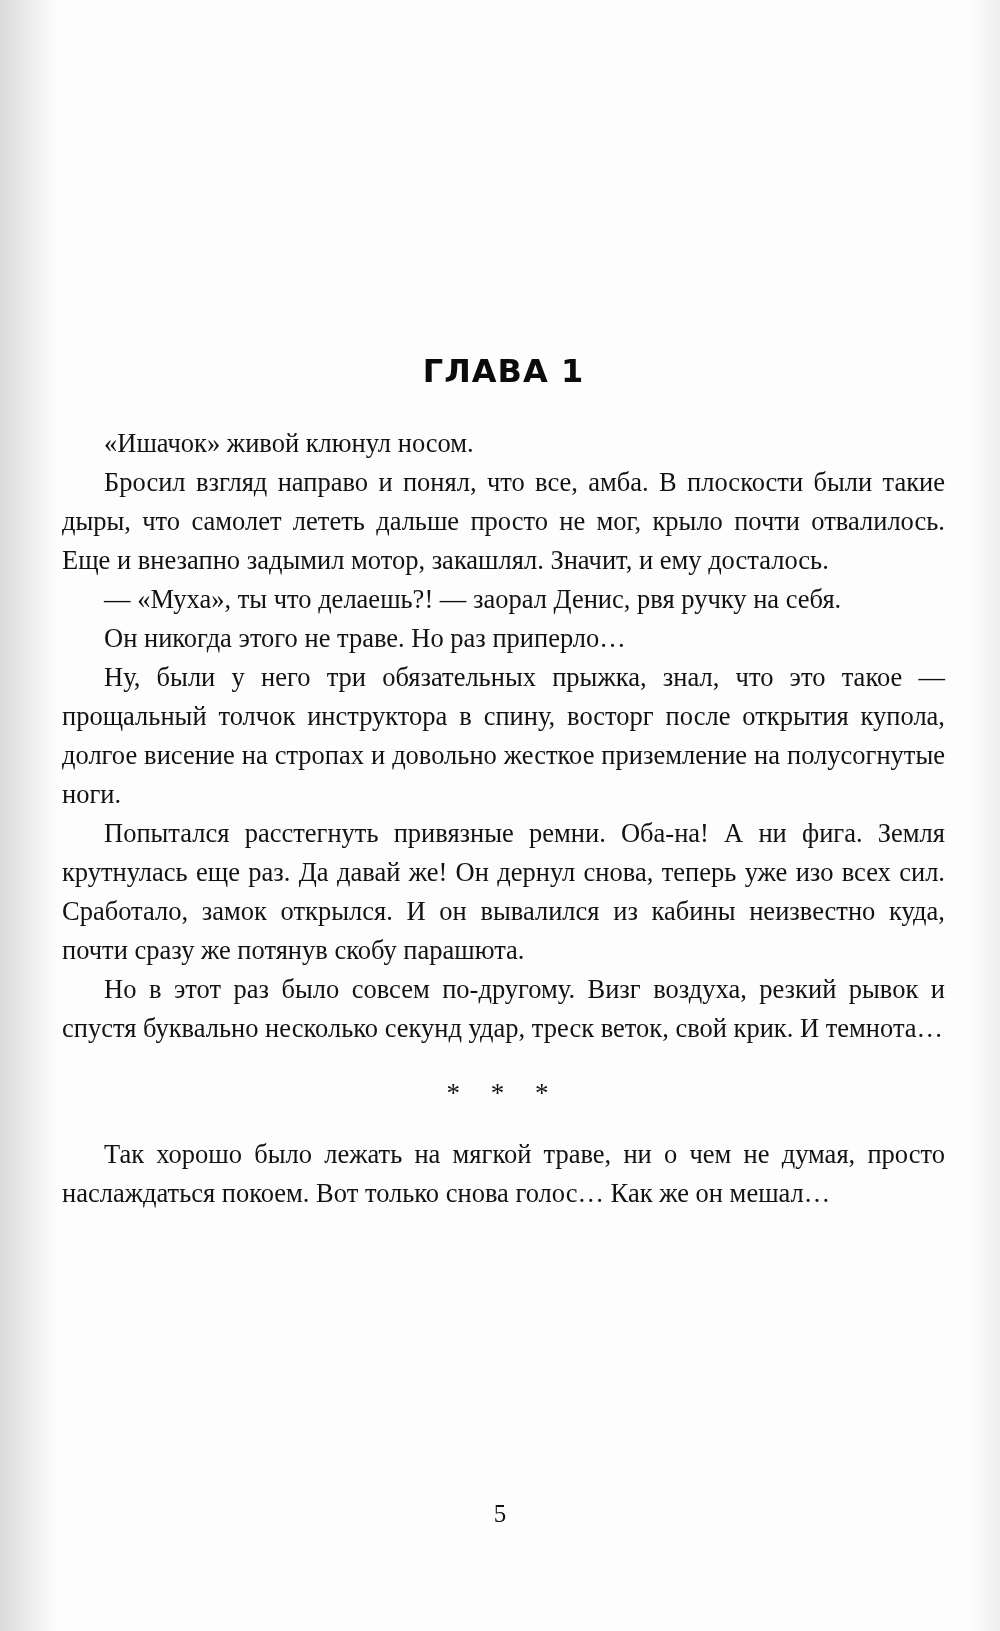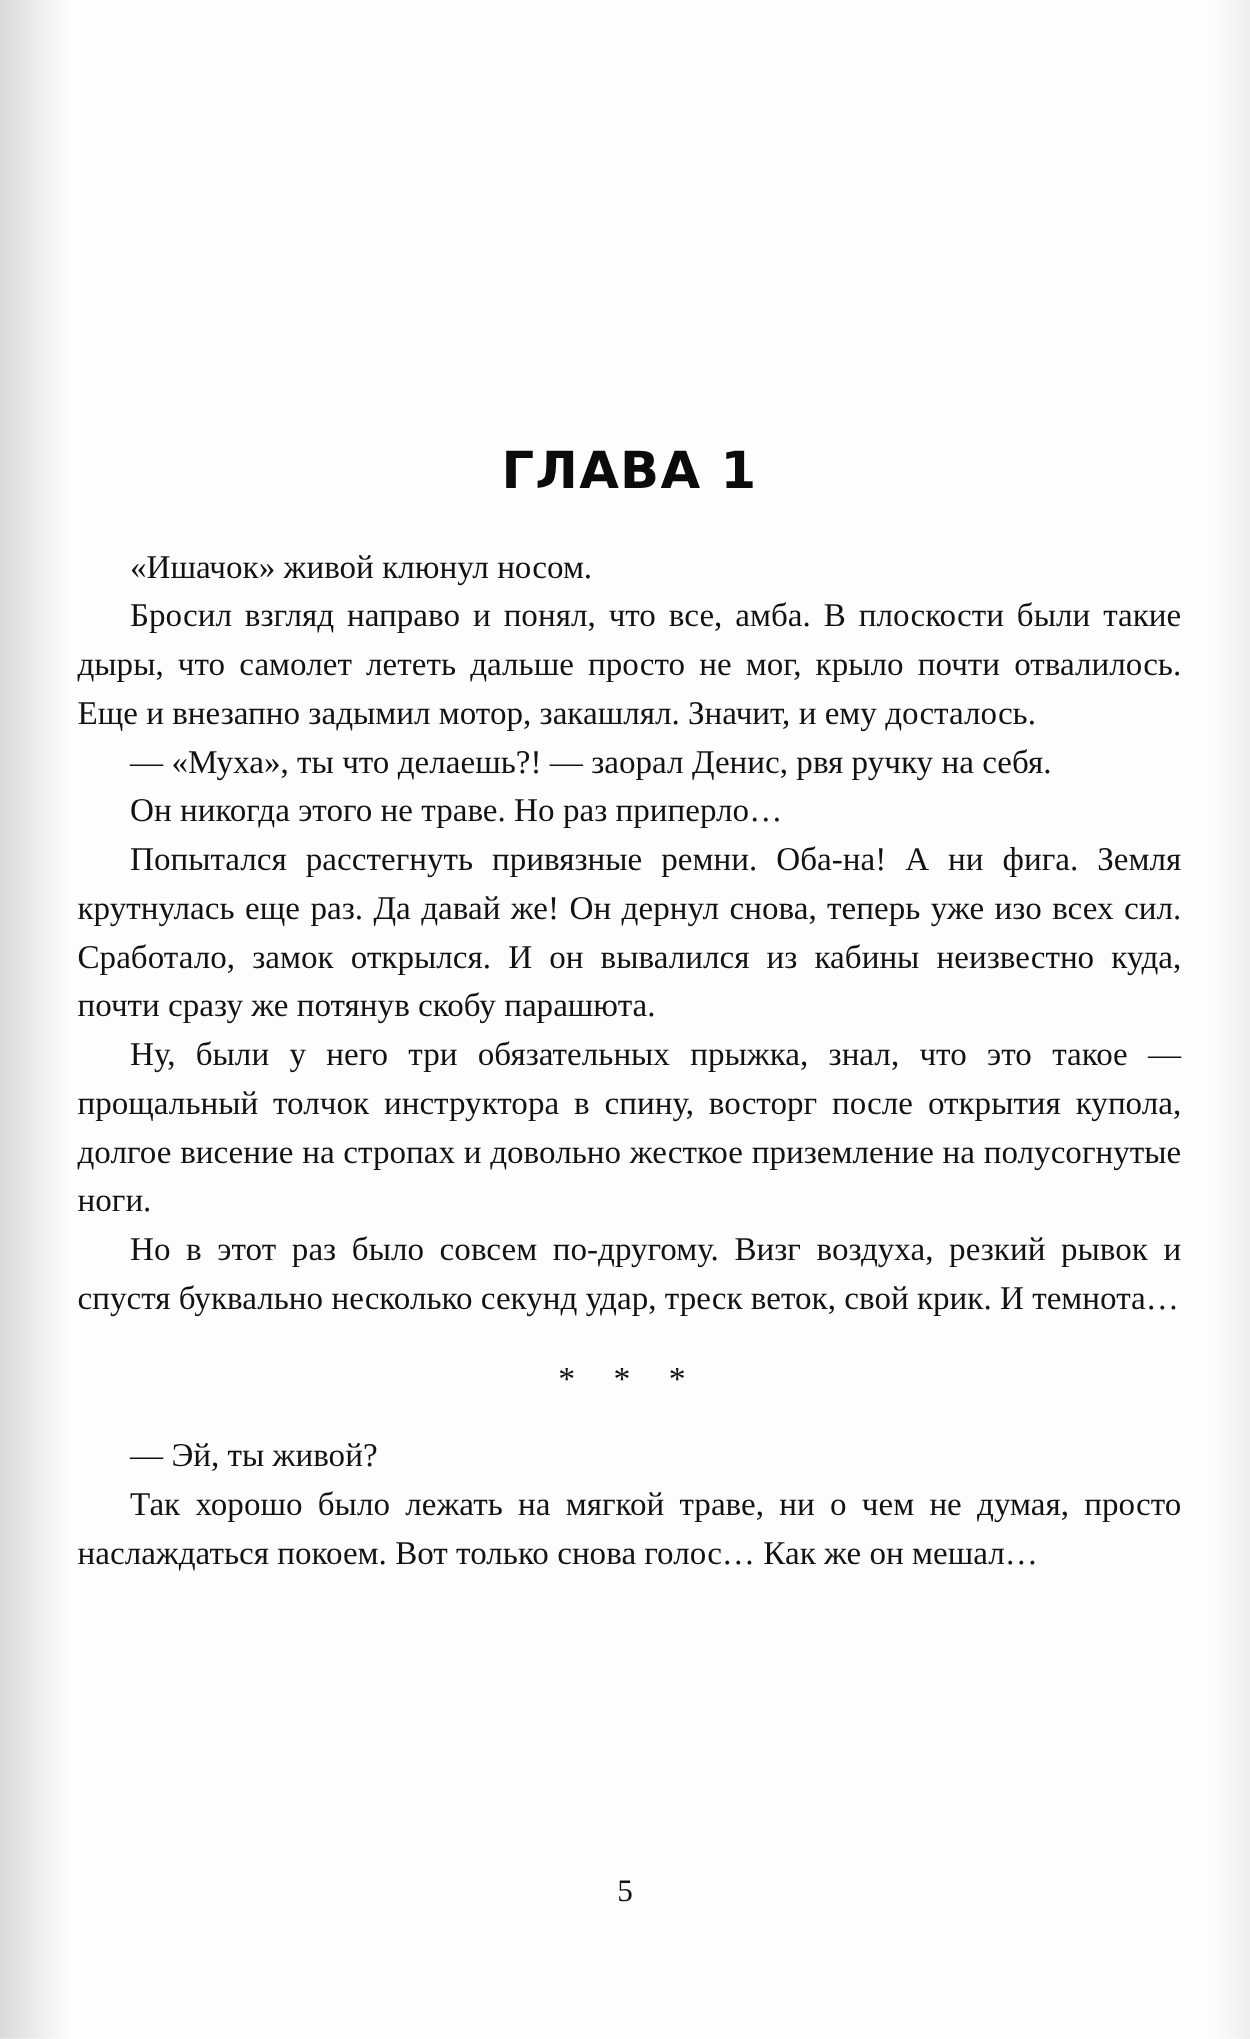--- a/index.html
+++ b/index.html
@@ -40,21 +40,21 @@
   .content {
     position: absolute;
     left: 62px;
     right: 55px;
     top: 352px;
   }
   .chapter-title {
     text-align: center;
     font-family: "DejaVu Sans", sans-serif;
     font-weight: bold;
-    font-size: 41px;
+    font-size: 32px;
     letter-spacing: 1px;
     margin: 0 0 34px 0;
     color: #0b0b0b;
   }
   .para {
     font-size: 26.5px;
     line-height: 39px;
     text-align: justify;
     text-align-last: left;
     margin: 0;
@@ -88,25 +88,24 @@
 
 <div class="page">
   <div class="content">
 
     <h1 class="chapter-title">ГЛАВА 1</h1>
 
     <p class="para nojust">«Ишачок» живой клюнул носом.</p>
     <p class="para">Бросил взгляд направо и понял, что все, амба. В плоскости были такие дыры, что самолет лететь дальше просто не мог, крыло почти отвалилось. Еще и внезапно задымил мотор, закашлял. Значит, и ему досталось.</p>
     <p class="para">— «Муха», ты что делаешь?! — заорал Денис, рвя ручку на себя.</p>
     <p class="para nojust">Он никогда этого не траве. Но раз приперло…</p>
+    <p class="para">Ну, были у него три обязательных прыжка, знал, что это такое — прощальный толчок инструктора в спину, восторг после открытия купола, долгое висение на стропах и довольно жесткое приземление на полусогнутые ноги.</p>
     <p class="para">Попытался расстегнуть привязные ремни. Оба-на! А ни фига. Земля крутнулась еще раз. Да давай же! Он дернул снова, теперь уже изо всех сил. Сработало, замок открылся. И он вывалился из кабины неизвестно куда, почти сразу же потянув скобу парашюта.</p>
-    <p class="para">Ну, были у него три обязательных прыжка, знал, что это такое — прощальный толчок инструктора в спину, восторг после открытия купола, долгое висение на стропах и довольно жесткое приземление на полусогнутые ноги.</p>
     <p class="para">Но в этот раз было совсем по-другому. Визг воздуха, резкий рывок и спустя буквально несколько секунд удар, треск веток, свой крик. И темнота…</p>
 
     <div class="divider">* * *</div>
 
-    <p class="para nojust">— Эй, ты живой?</p>
     <p class="para">Так хорошо было лежать на мягкой траве, ни о чем не думая, просто наслаждаться покоем. Вот только снова голос… Как же он мешал…</p>
 
   </div>
 
   <div class="page-number">5</div>
 </div>
 
 </body></html>

